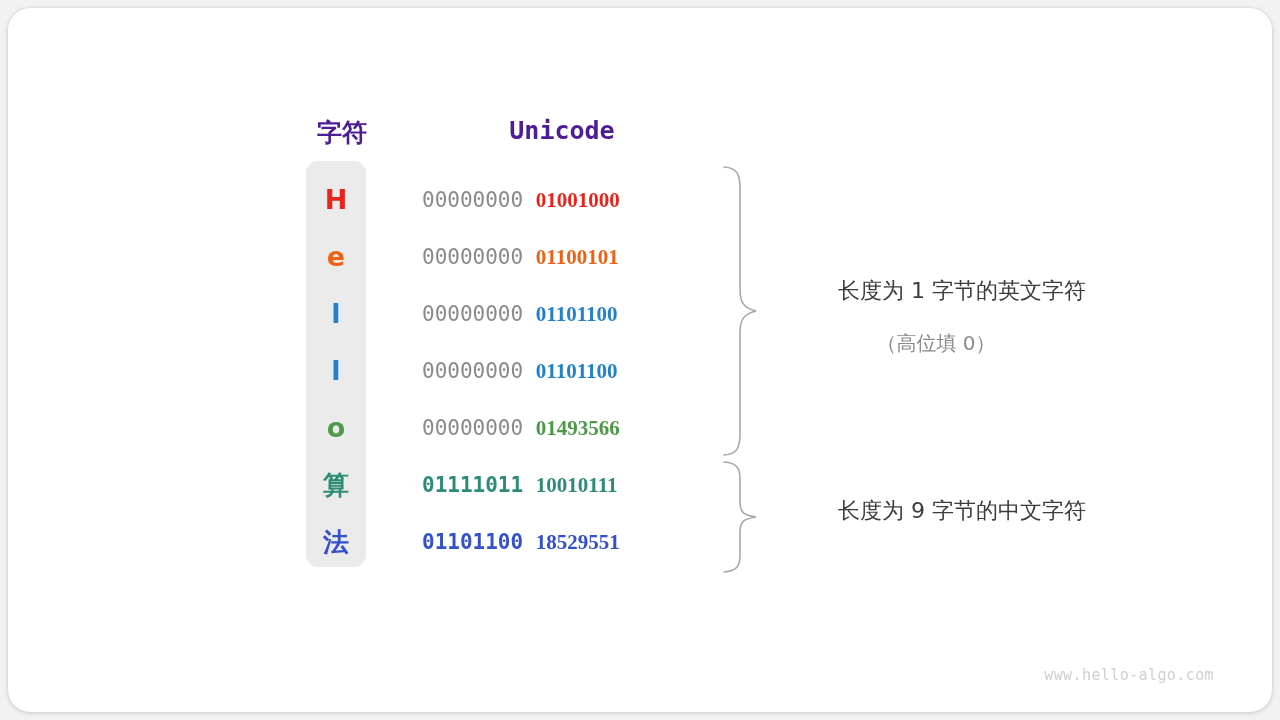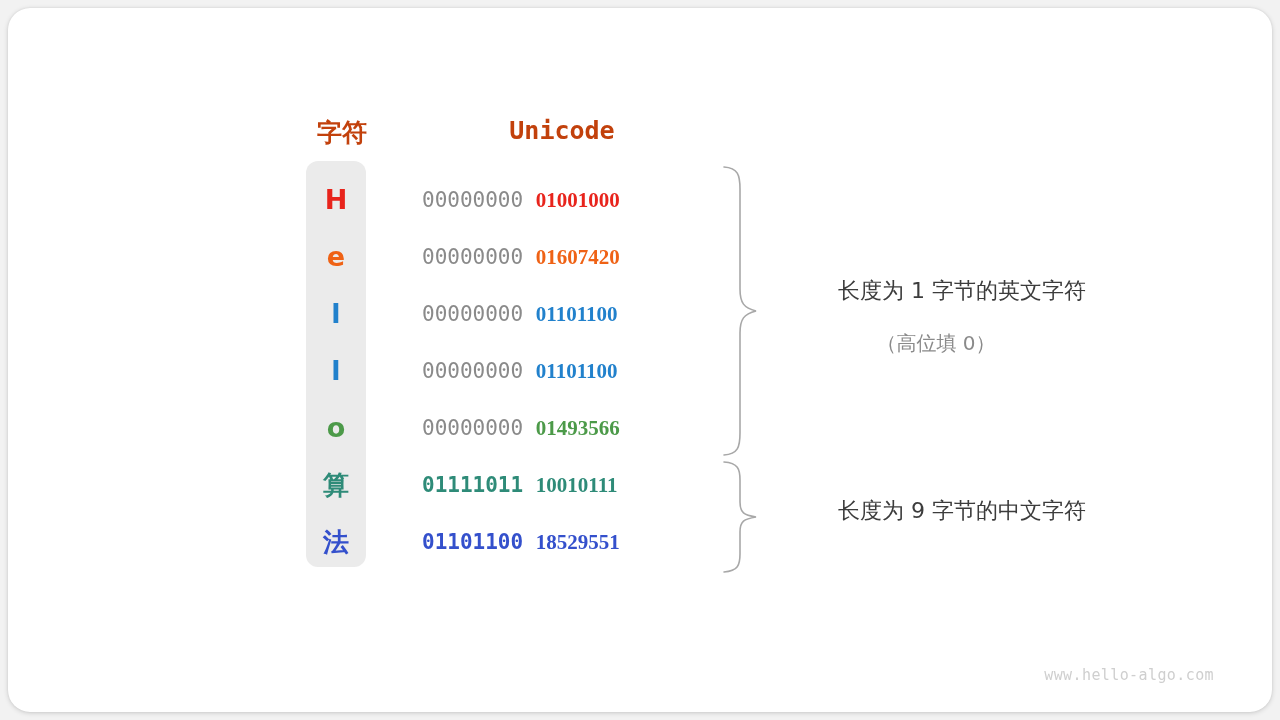--- a/index.html
+++ b/index.html
@@ -39,21 +39,21 @@
     left: 0;
     top: 0;
     width: 1264px;
     height: 704px;
   }
 
   .hdr {
     position: absolute;
     font-family: "DejaVu Sans Mono", monospace;
     font-weight: bold;
-    color: #c2410c;
+    color: #4c1d95;
     font-size: 25px;
     white-space: nowrap;
   }
   #hdr-char   { left: 299px; top: 108px; width: 70px; text-align: center; }
   #hdr-uni    { left: 414px; top: 108px; width: 280px; text-align: center; }
 
   
   #char-panel {
     position: absolute;
     left: 298px;
@@ -137,21 +137,21 @@
 
       <div class="char-cell" id="c0" style="top: 164px; color: rgb(232, 36, 28);">H</div>
       <div class="char-cell" id="c1" style="top: 221px; color: rgb(239, 98, 21);">e</div>
       <div class="char-cell" id="c2" style="top: 278px; color: rgb(33, 129, 204);">l</div>
       <div class="char-cell" id="c3" style="top: 335px; color: rgb(33, 129, 204);">l</div>
       <div class="char-cell" id="c4" style="top: 392px; color: rgb(76, 154, 73);">o</div>
       <div class="char-cell cjk" id="c5" style="top: 449px; color: rgb(46, 139, 120);">算</div>
       <div class="char-cell cjk" id="c6" style="top: 506px; color: rgb(52, 80, 204);">法</div>
 
       <div class="bits" id="b0" style="top: 164px;"><span class="hi" style="color:#8a8a8a;font-weight:normal">00000000</span> <span class="lo" style="color:#e8241c">01001000</span></div>
-      <div class="bits" id="b1" style="top: 221px;"><span class="hi" style="color:#8a8a8a;font-weight:normal">00000000</span> <span class="lo" style="color:#ef6215">01607420</span></div>
+      <div class="bits" id="b1" style="top: 221px;"><span class="hi" style="color:#8a8a8a;font-weight:normal">00000000</span> <span class="lo" style="color:#ef6215">01100101</span></div>
       <div class="bits" id="b2" style="top: 278px;"><span class="hi" style="color:#8a8a8a;font-weight:normal">00000000</span> <span class="lo" style="color:#2181cc">01101100</span></div>
       <div class="bits" id="b3" style="top: 335px;"><span class="hi" style="color:#8a8a8a;font-weight:normal">00000000</span> <span class="lo" style="color:#2181cc">01101100</span></div>
       <div class="bits" id="b4" style="top: 392px;"><span class="hi" style="color:#8a8a8a;font-weight:normal">00000000</span> <span class="lo" style="color:#4c9a49">01493566</span></div>
       <div class="bits wide" id="b5" style="top: 449px;"><span class="hi" style="color:#2e8b78;font-weight:bold">01111011</span> <span class="lo" style="color:#2e8b78">10010111</span></div>
       <div class="bits wide" id="b6" style="top: 506px;"><span class="hi" style="color:#3450cc;font-weight:bold">01101100</span> <span class="lo" style="color:#3450cc">18529551</span></div>
 
       <svg class="brace" id="brace-1" style="left:712px; top:155px;" width="46" height="296" viewBox="0 0 46 296" fill="none" xmlns="http://www.w3.org/2000/svg">
         <path d="M4 4 C 18 5, 20 12, 20 26 L 20 126 C 20 140, 24 145, 36 148
                  C 24 151, 20 156, 20 170 L 20 270 C 20 284, 18 291, 4 292" stroke="#a8a8a8" stroke-width="1.6" stroke-linecap="round" fill="none"></path>
       </svg>

